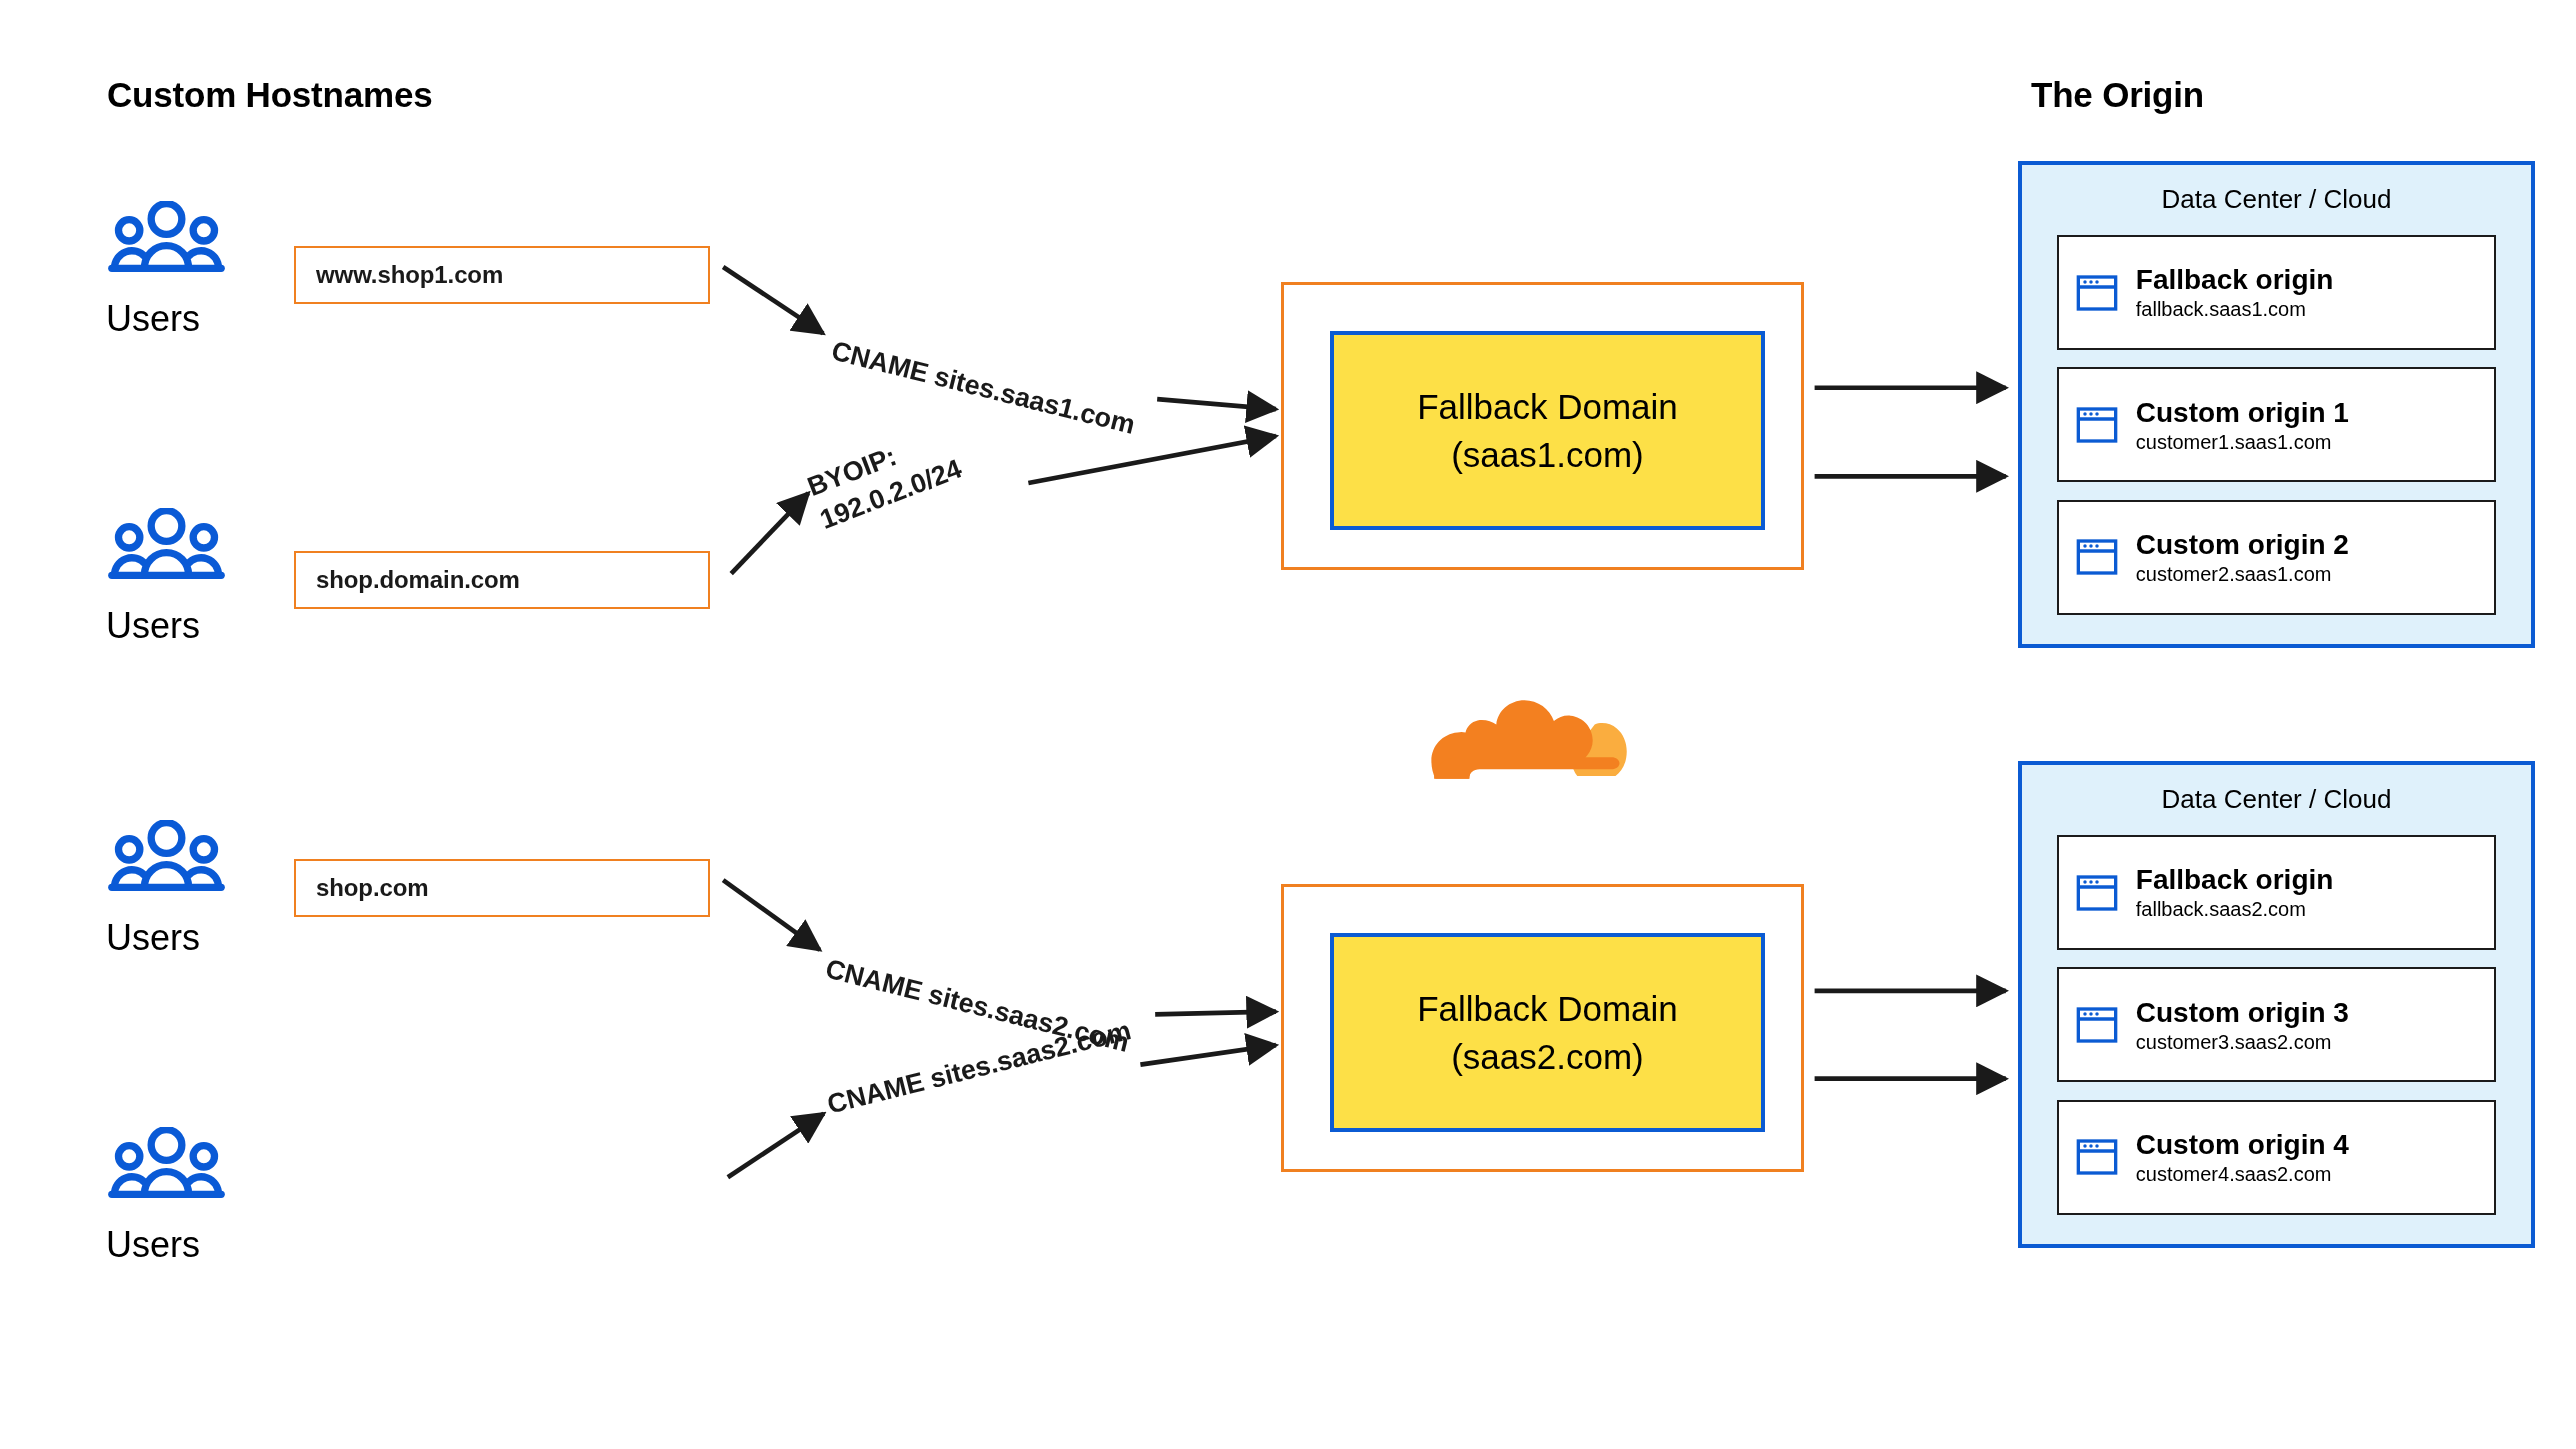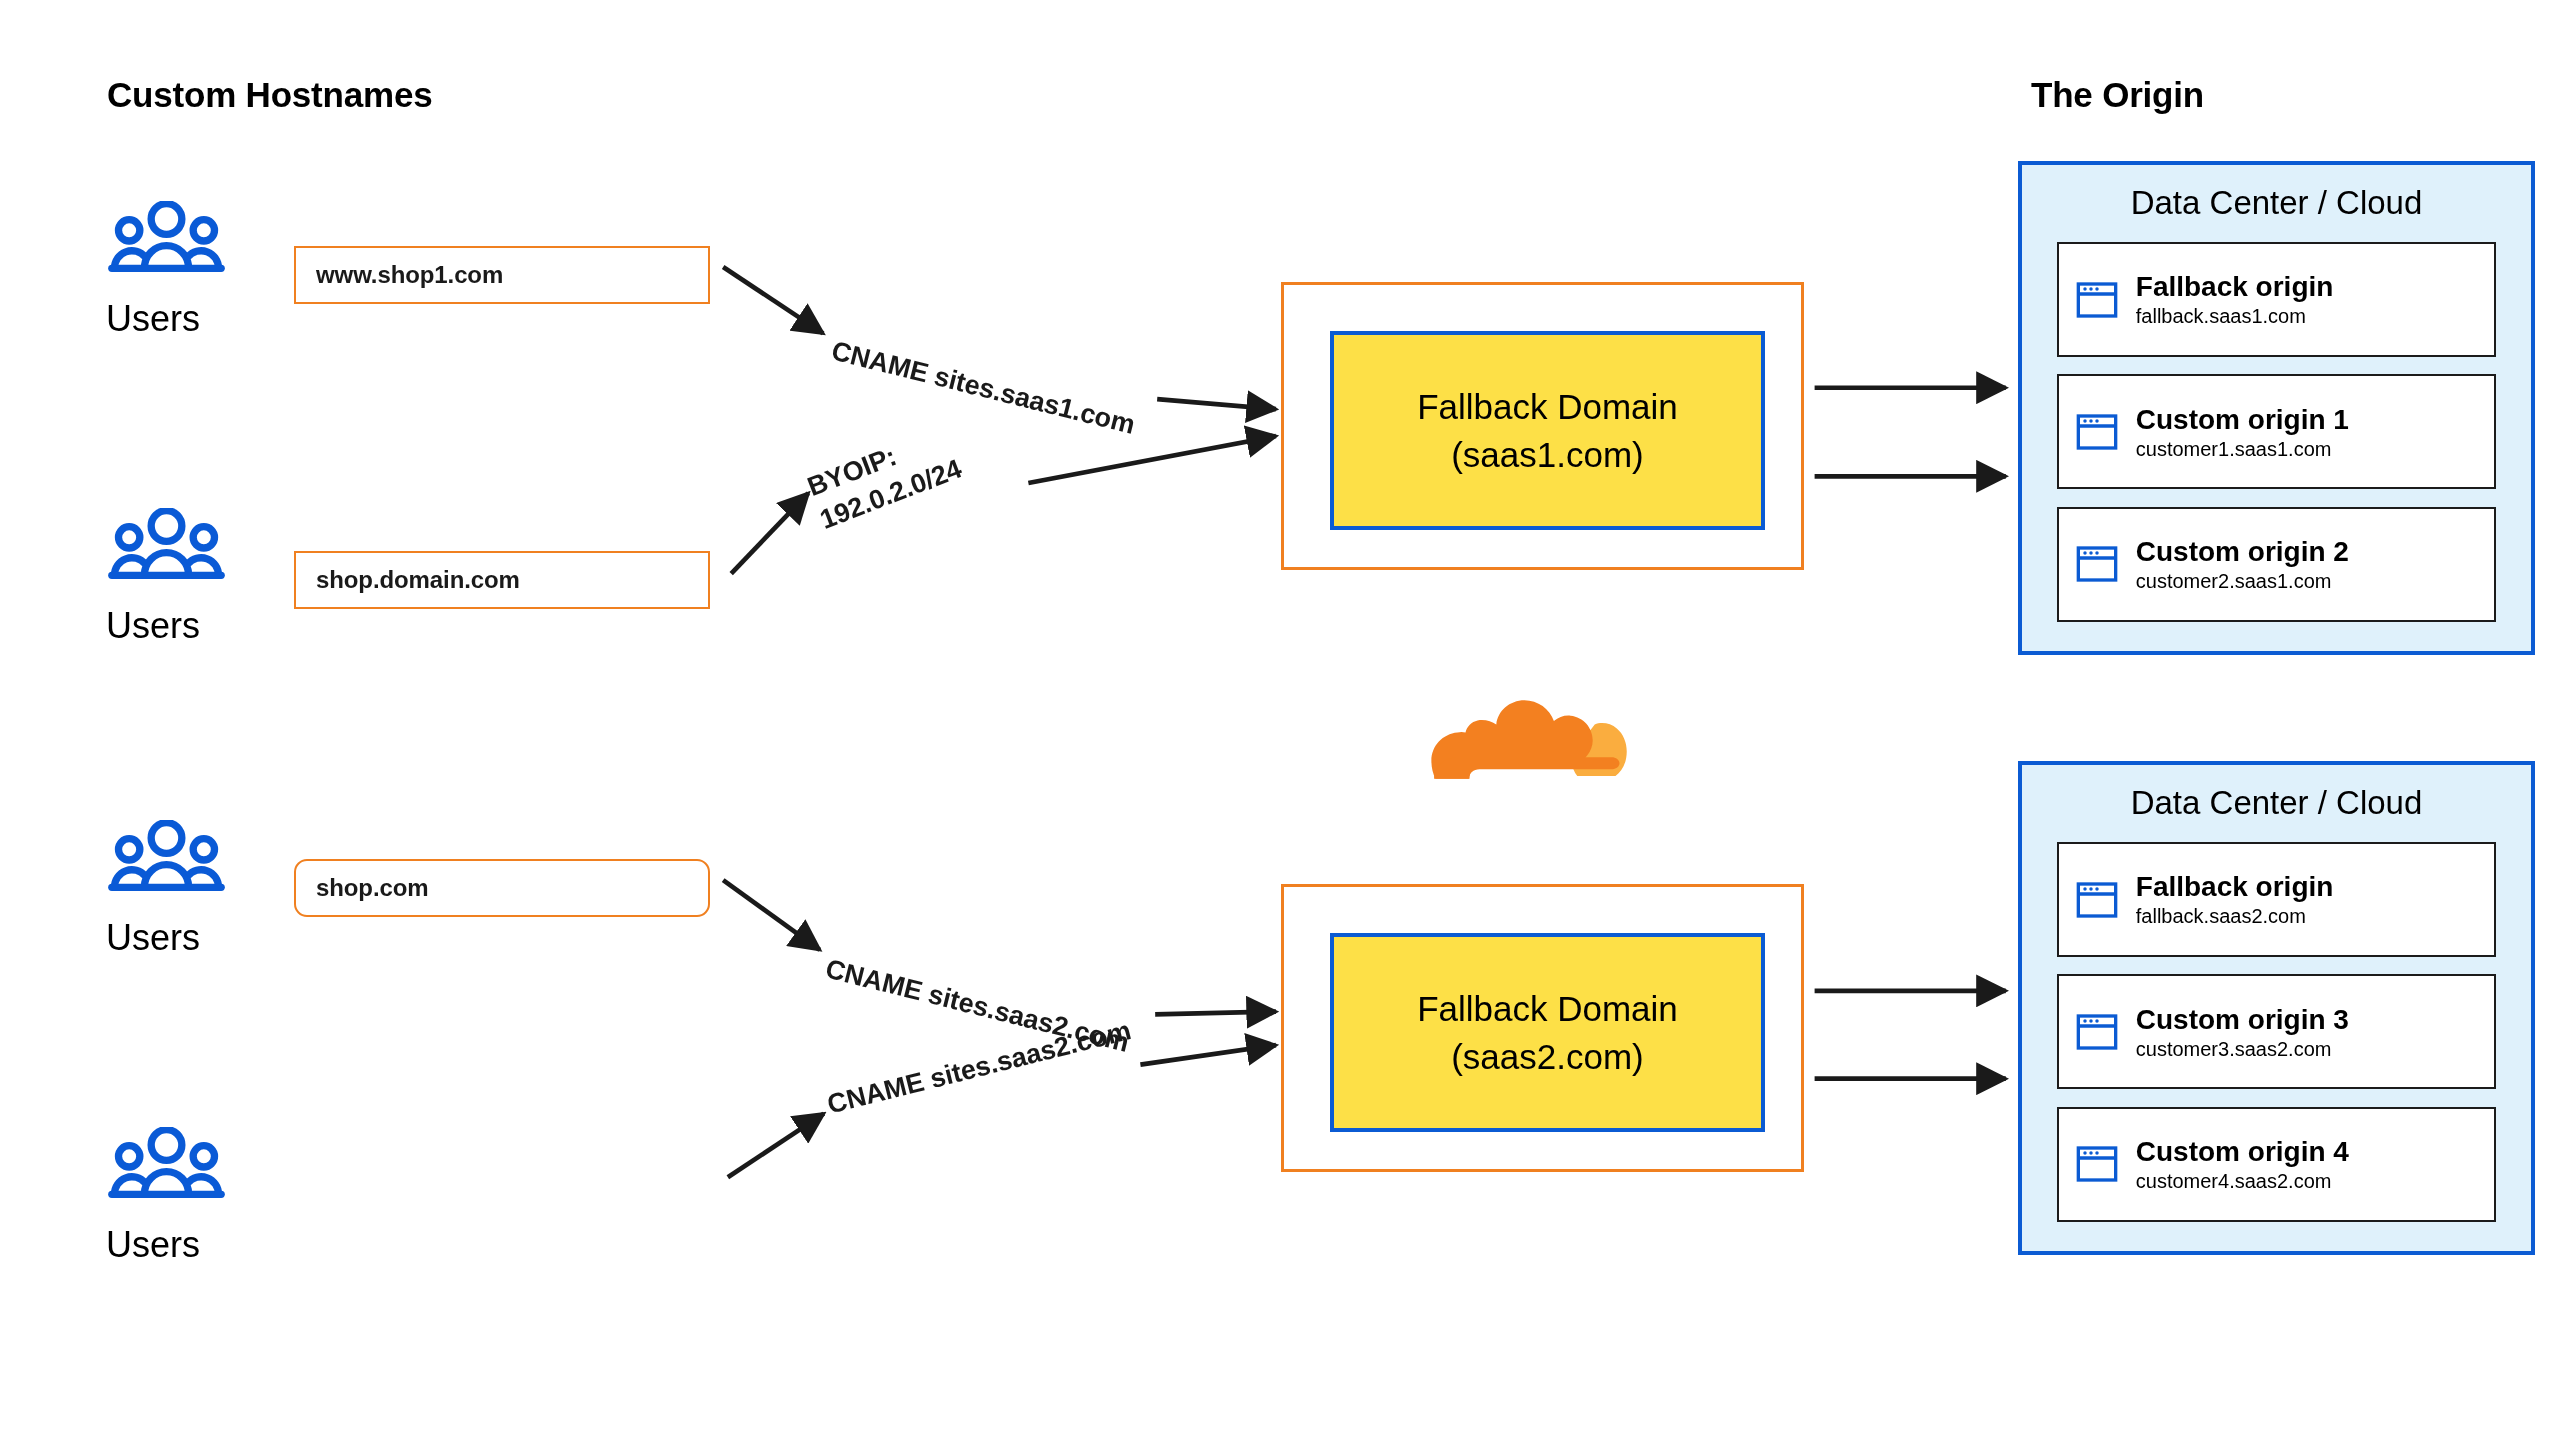--- a/index.html
+++ b/index.html
@@ -51,21 +51,21 @@
   }
   .hostname-box span {
     font-size: 24px;
     font-weight: 700;
     color: #1a1a1a;
     letter-spacing: -0.1px;
     white-space: nowrap;
   }
   #host-1 { left: 294px; top: 246px; }
   #host-2 { left: 294px; top: 551px; }
-  #host-3 { left: 294px; top: 859px; border-radius: 13px; }
+  #host-3 { left: 294px; top: 859px; }
   #host-4 { left: 294px; top: 1166px; }
 
   
   .fallback-outer {
     position: absolute;
     width: 523px;
     height: 288px;
     border: 3.4px solid #F08020;
     background: #ffffff;
   }
@@ -91,21 +91,21 @@
 
   
   .datacenter {
     position: absolute;
     width: 517px;
     border: 4px solid #0B5BD3;
     background: #DFF1FB;
     padding: 19px 35px 29.5px 35px;
   }
   .dc-title {
-    font-size: 33px;
+    font-size: 26px;
     color: #000;
     text-align: center;
     margin-bottom: 20px;
     white-space: nowrap;
   }
   .origin-card {
     border: 2px solid #1b1b1b;
     background: #ffffff;
     height: 115px;
     display: flex;

